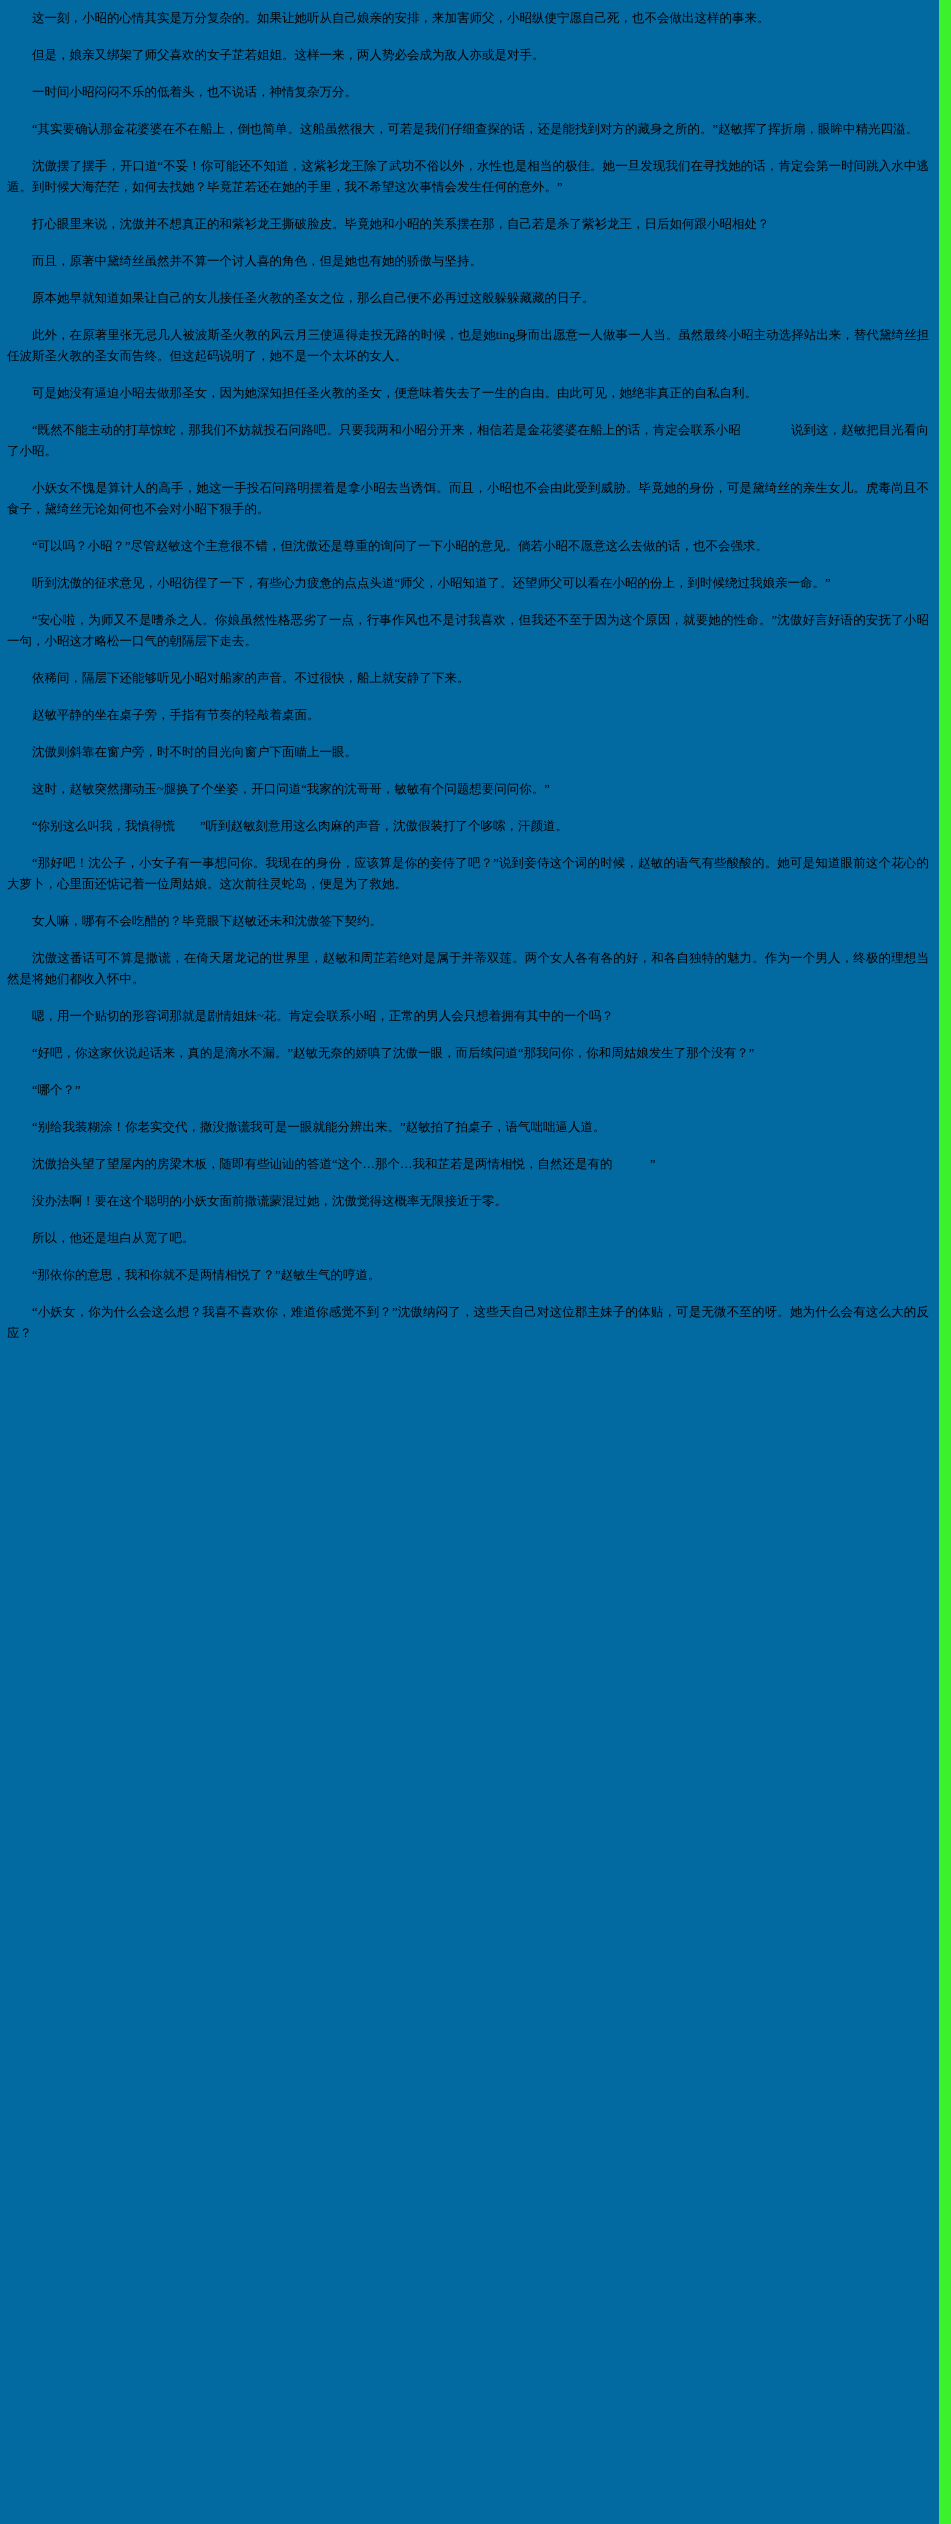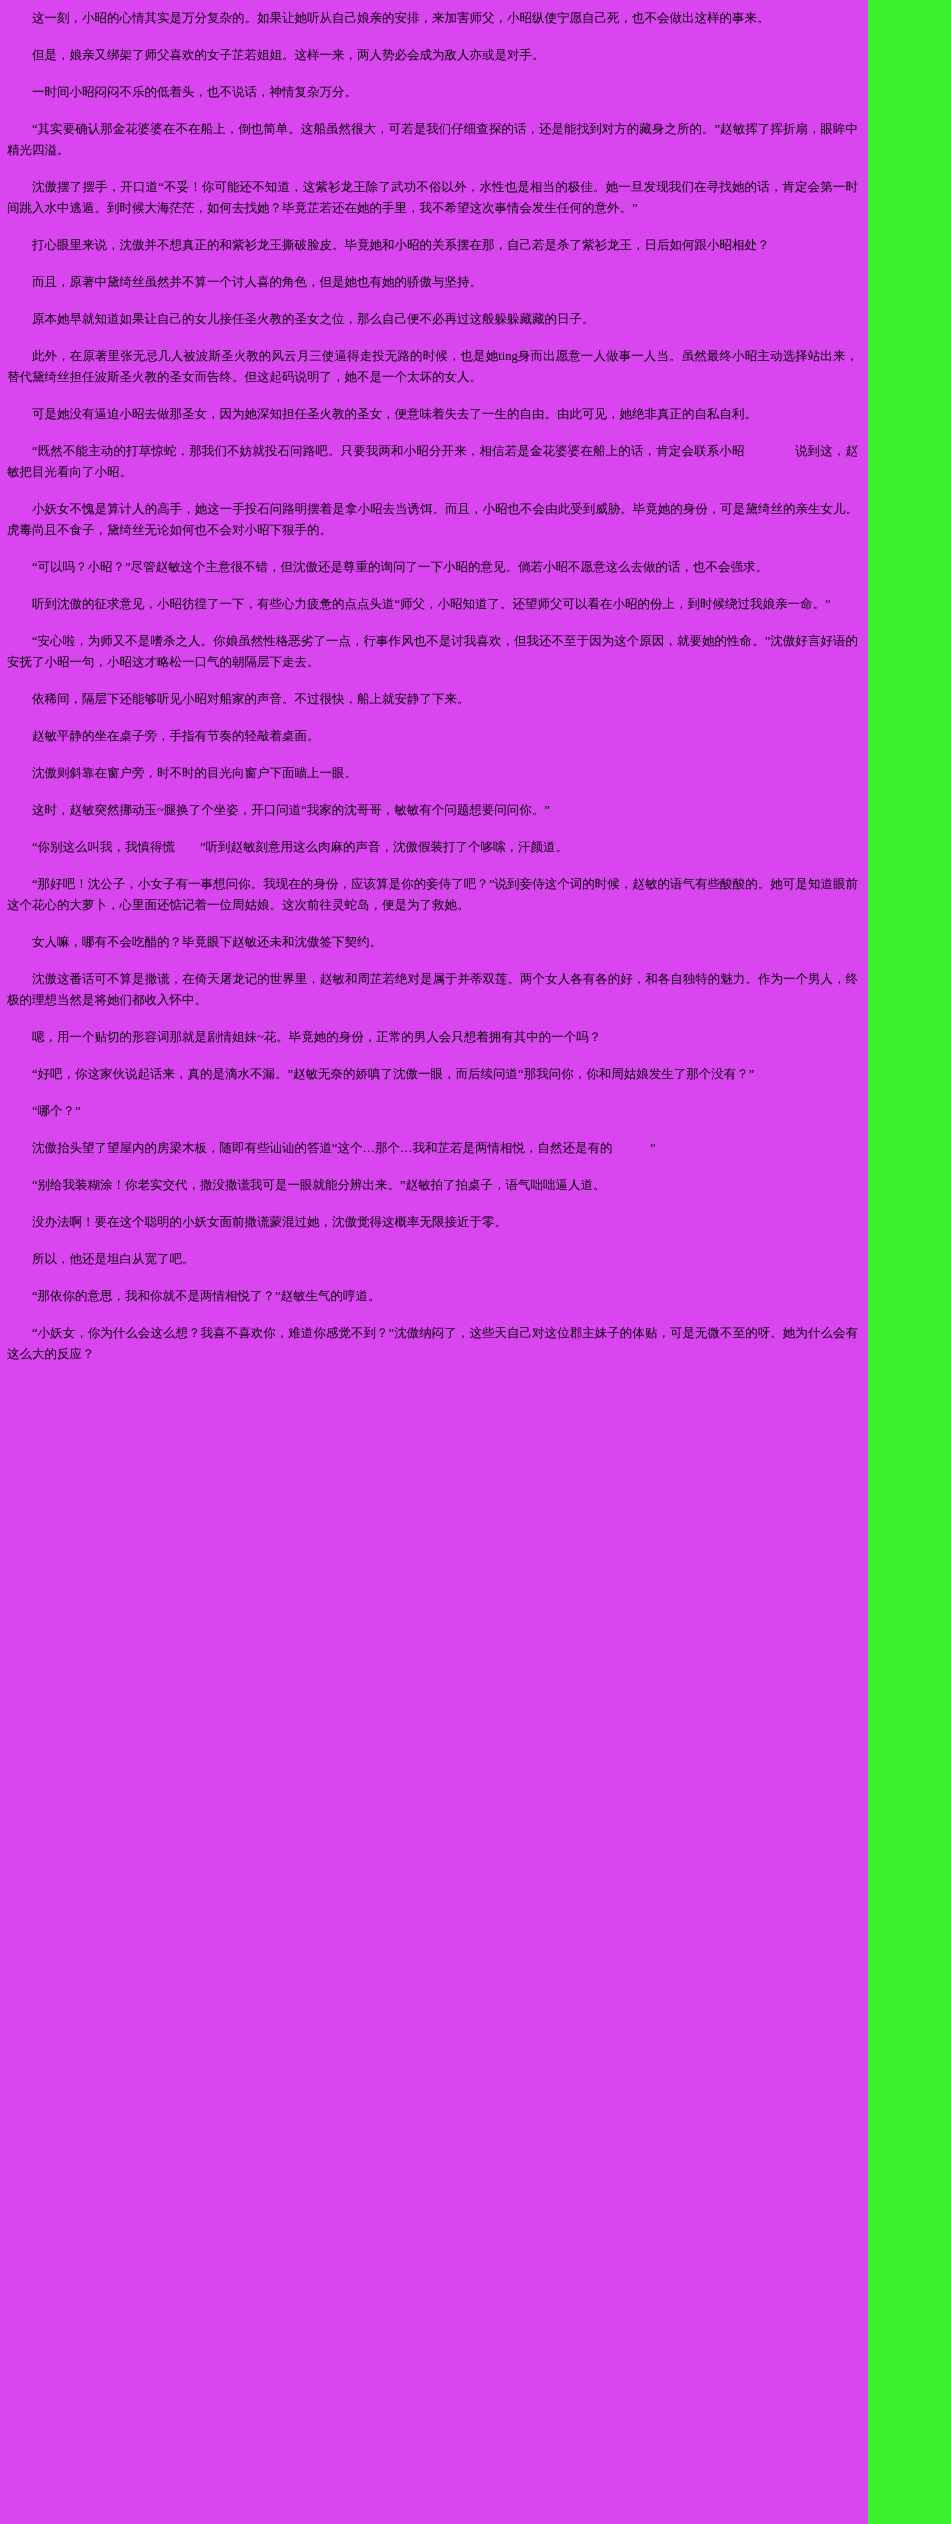--- a/index.html
+++ b/index.html
@@ -6,25 +6,25 @@
     margin: 0;
     padding: 0;
   }
   body {
     width: 951px;
     min-height: 2524px;
     background: #3cf12c;
     box-sizing: border-box;
   }
   .reader-page {
-    width: 868px;
+    width: 939px;
     min-height: 2524px;
     box-sizing: border-box;
     padding: 8px 10px 20px 7px;
-    background: #d946ef;
+    background: #0369a1;
   }
   .novel-text {
     font-family: "Liberation Serif", "DejaVu Serif", serif;
     font-size: 12.5px;
     line-height: 21px;
     color: #000000;
     text-align: justify;
   }
   .para {
     margin: 0 0 16px 0;
@@ -53,23 +53,23 @@
       <p class="para">听到沈傲的征求意见，小昭彷徨了一下，有些心力疲惫的点点头道“师父，小昭知道了。还望师父可以看在小昭的份上，到时候绕过我娘亲一命。”</p>
       <p class="para">“安心啦，为师又不是嗜杀之人。你娘虽然性格恶劣了一点，行事作风也不是讨我喜欢，但我还不至于因为这个原因，就要她的性命。”沈傲好言好语的安抚了小昭一句，小昭这才略松一口气的朝隔层下走去。</p>
       <p class="para">依稀间，隔层下还能够听见小昭对船家的声音。不过很快，船上就安静了下来。</p>
       <p class="para">赵敏平静的坐在桌子旁，手指有节奏的轻敲着桌面。</p>
       <p class="para">沈傲则斜靠在窗户旁，时不时的目光向窗户下面瞄上一眼。</p>
       <p class="para">这时，赵敏突然挪动玉~腿换了个坐姿，开口问道“我家的沈哥哥，敏敏有个问题想要问问你。”</p>
       <p class="para">“你别这么叫我，我慎得慌　　”听到赵敏刻意用这么肉麻的声音，沈傲假装打了个哆嗦，汗颜道。</p>
       <p class="para">“那好吧！沈公子，小女子有一事想问你。我现在的身份，应该算是你的妾侍了吧？”说到妾侍这个词的时候，赵敏的语气有些酸酸的。她可是知道眼前这个花心的大萝卜，心里面还惦记着一位周姑娘。这次前往灵蛇岛，便是为了救她。</p>
       <p class="para">女人嘛，哪有不会吃醋的？毕竟眼下赵敏还未和沈傲签下契约。</p>
       <p class="para">沈傲这番话可不算是撒谎，在倚天屠龙记的世界里，赵敏和周芷若绝对是属于并蒂双莲。两个女人各有各的好，和各自独特的魅力。作为一个男人，终极的理想当然是将她们都收入怀中。</p>
-      <p class="para">嗯，用一个贴切的形容词那就是剧情姐妹~花。毕竟她的身份，正常的男人会只想着拥有其中的一个吗？</p>
+      <p class="para">嗯，用一个贴切的形容词那就是剧情姐妹~花。肯定会联系小昭，正常的男人会只想着拥有其中的一个吗？</p>
       <p class="para">“好吧，你这家伙说起话来，真的是滴水不漏。”赵敏无奈的娇嗔了沈傲一眼，而后续问道“那我问你，你和周姑娘发生了那个没有？”</p>
       <p class="para">“哪个？”</p>
+      <p class="para">“别给我装糊涂！你老实交代，撒没撒谎我可是一眼就能分辨出来。”赵敏拍了拍桌子，语气咄咄逼人道。</p>
       <p class="para">沈傲抬头望了望屋内的房梁木板，随即有些讪讪的答道“这个…那个…我和芷若是两情相悦，自然还是有的　　　”</p>
-      <p class="para">“别给我装糊涂！你老实交代，撒没撒谎我可是一眼就能分辨出来。”赵敏拍了拍桌子，语气咄咄逼人道。</p>
       <p class="para">没办法啊！要在这个聪明的小妖女面前撒谎蒙混过她，沈傲觉得这概率无限接近于零。</p>
       <p class="para">所以，他还是坦白从宽了吧。</p>
       <p class="para">“那依你的意思，我和你就不是两情相悦了？”赵敏生气的哼道。</p>
       <p class="para">“小妖女，你为什么会这么想？我喜不喜欢你，难道你感觉不到？”沈傲纳闷了，这些天自己对这位郡主妹子的体贴，可是无微不至的呀。她为什么会有这么大的反应？</p>
     </div>
 </div>
 
 </body></html>

